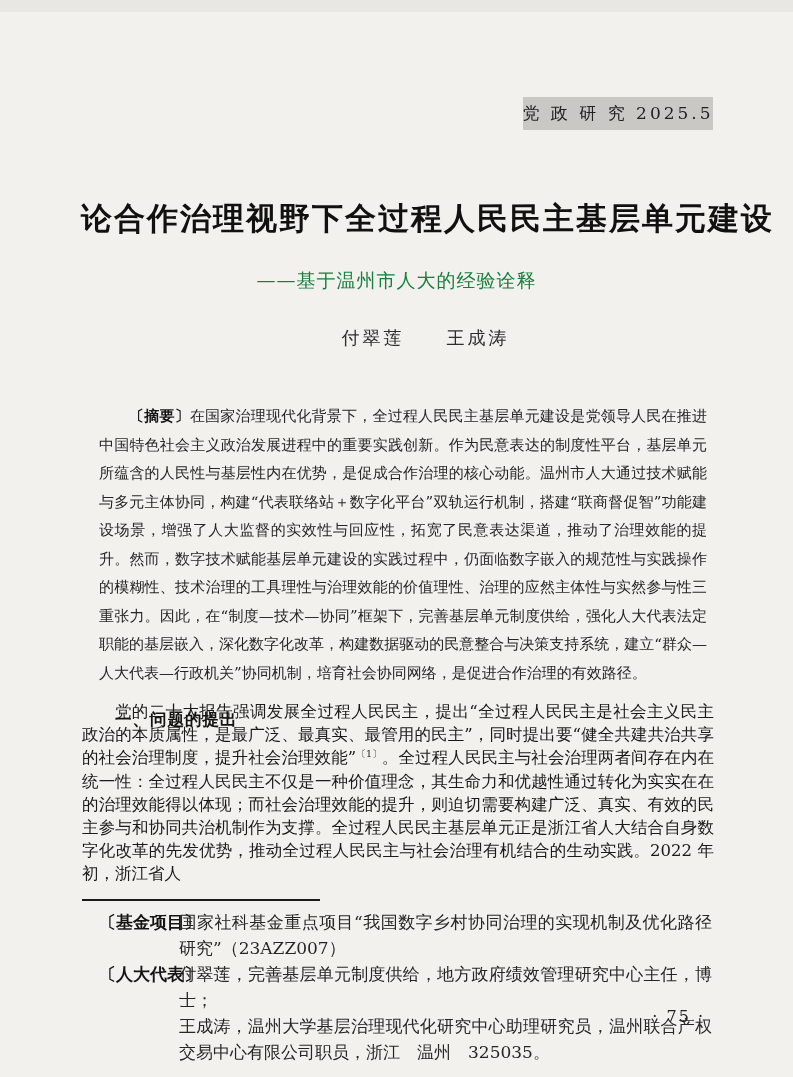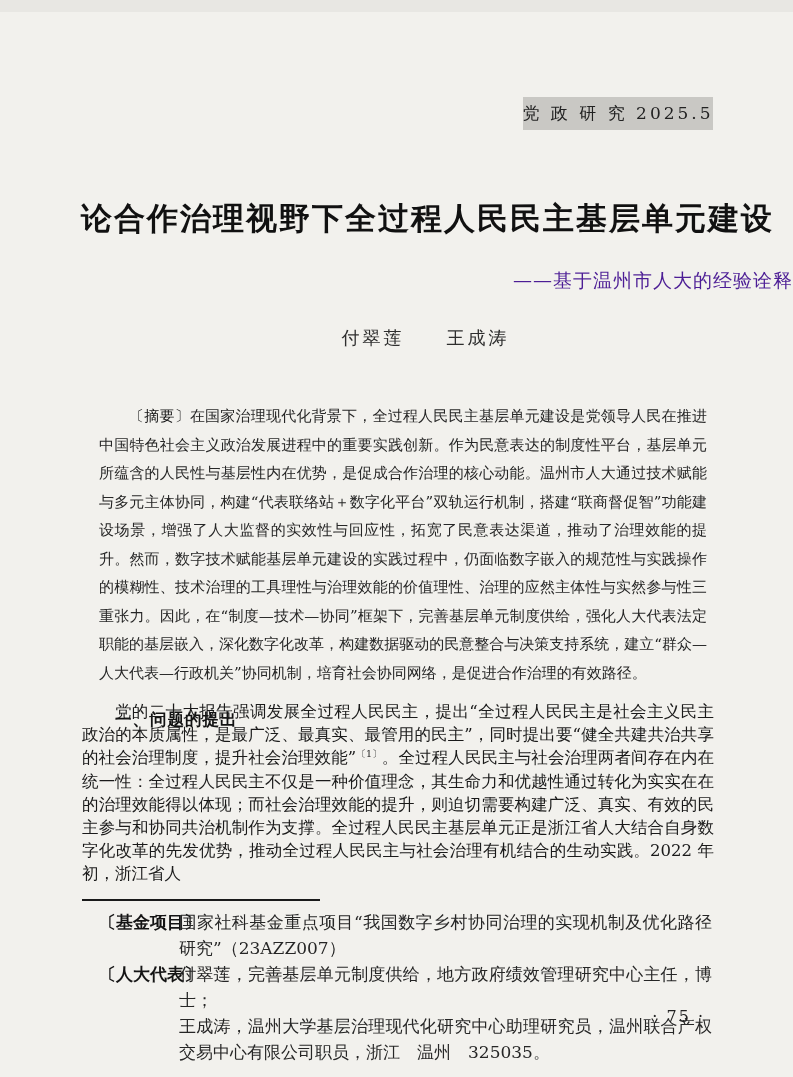--- a/index.html
+++ b/index.html
@@ -50,24 +50,24 @@
     font-weight: 700;
     letter-spacing: 2px;
     color: #111;
     padding-left: 31px;
   }
   .subtitle {
     position: absolute;
     top: 256px;
     left: 0;
     width: 100%;
-    text-align: right;
+    text-align: center;
     font-size: 19px;
     letter-spacing: 1px;
-    color: #4c1d95;
+    color: #15803d;
   }
   .authors {
     position: absolute;
     top: 314px;
     left: 0;
     width: 100%;
     text-align: center;
     font-size: 18px;
     letter-spacing: 3px;
     color: #2e2e2e;
@@ -84,21 +84,21 @@
     line-height: 28.5px;
     text-align: justify;
     color: #262626;
   }
   .abstract-block p {
     margin: 0;
     text-indent: 2em;
   }
   .hei-label {
     font-family: "DejaVu Sans", "Liberation Sans", sans-serif;
-    font-weight: 400;
+    font-weight: 700;
     color: #141414;
   }
   .meta-line .gap { margin-left: 18px; }
   .meta-line .val { letter-spacing: 0.5px; }
 
   
   .section-heading {
     position: absolute;
     top: 697px;
     left: 82px;

